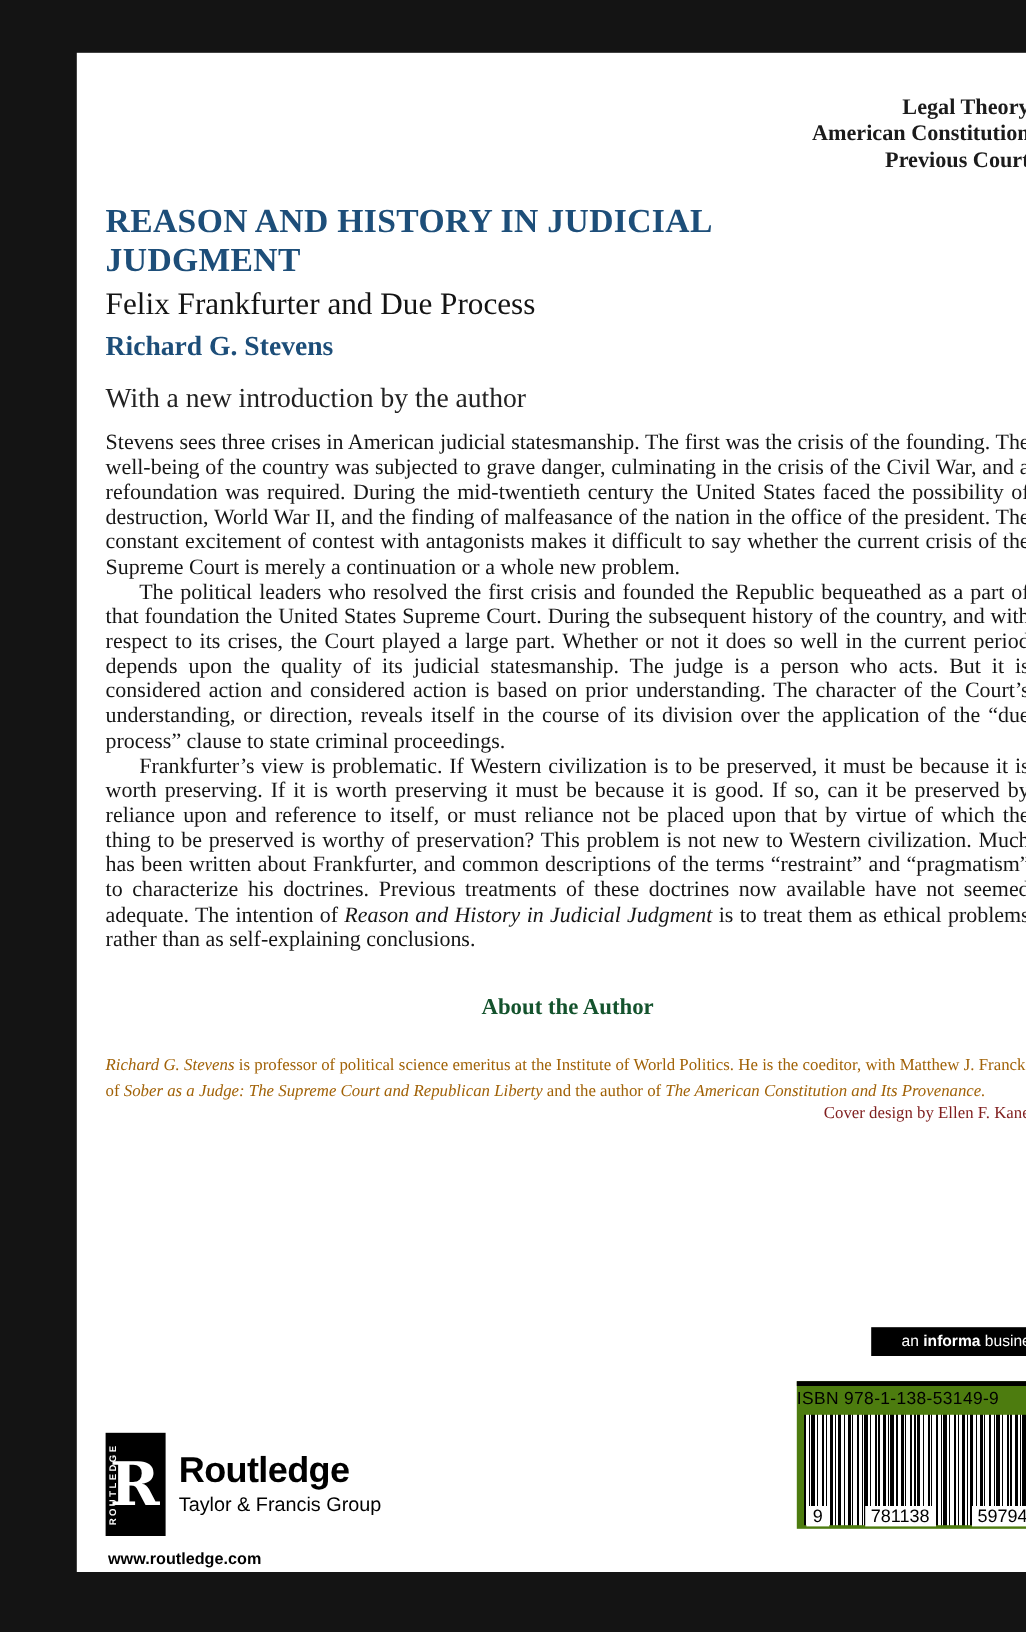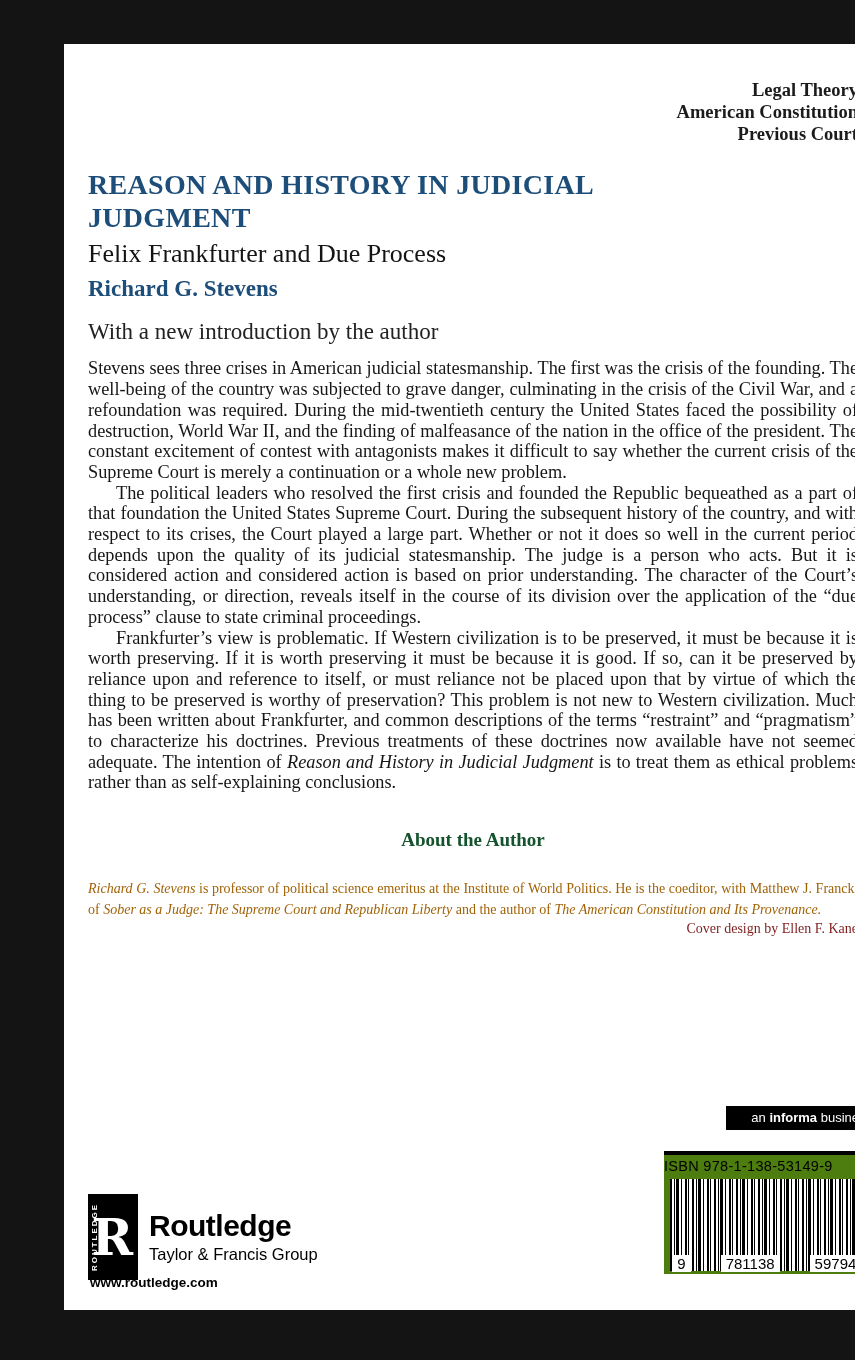--- a/index.html
+++ b/index.html
@@ -179,21 +179,21 @@
     line-height: 1.05;
   }
   .logo-text .group {
     font-family: "Liberation Sans", sans-serif;
     font-size: 16.5px;
     color: #000000;
     margin-top: 3px;
   }
   .website {
     position: absolute;
-    left: 26px; bottom: 20px;
+    left: 26px; bottom: 4px;
     font-family: "Liberation Sans", sans-serif;
     font-weight: bold;
     font-size: 13.5px;
     color: #000000;
   }
 </style>
 </head>
 <body>
 
 <div class="cover">

